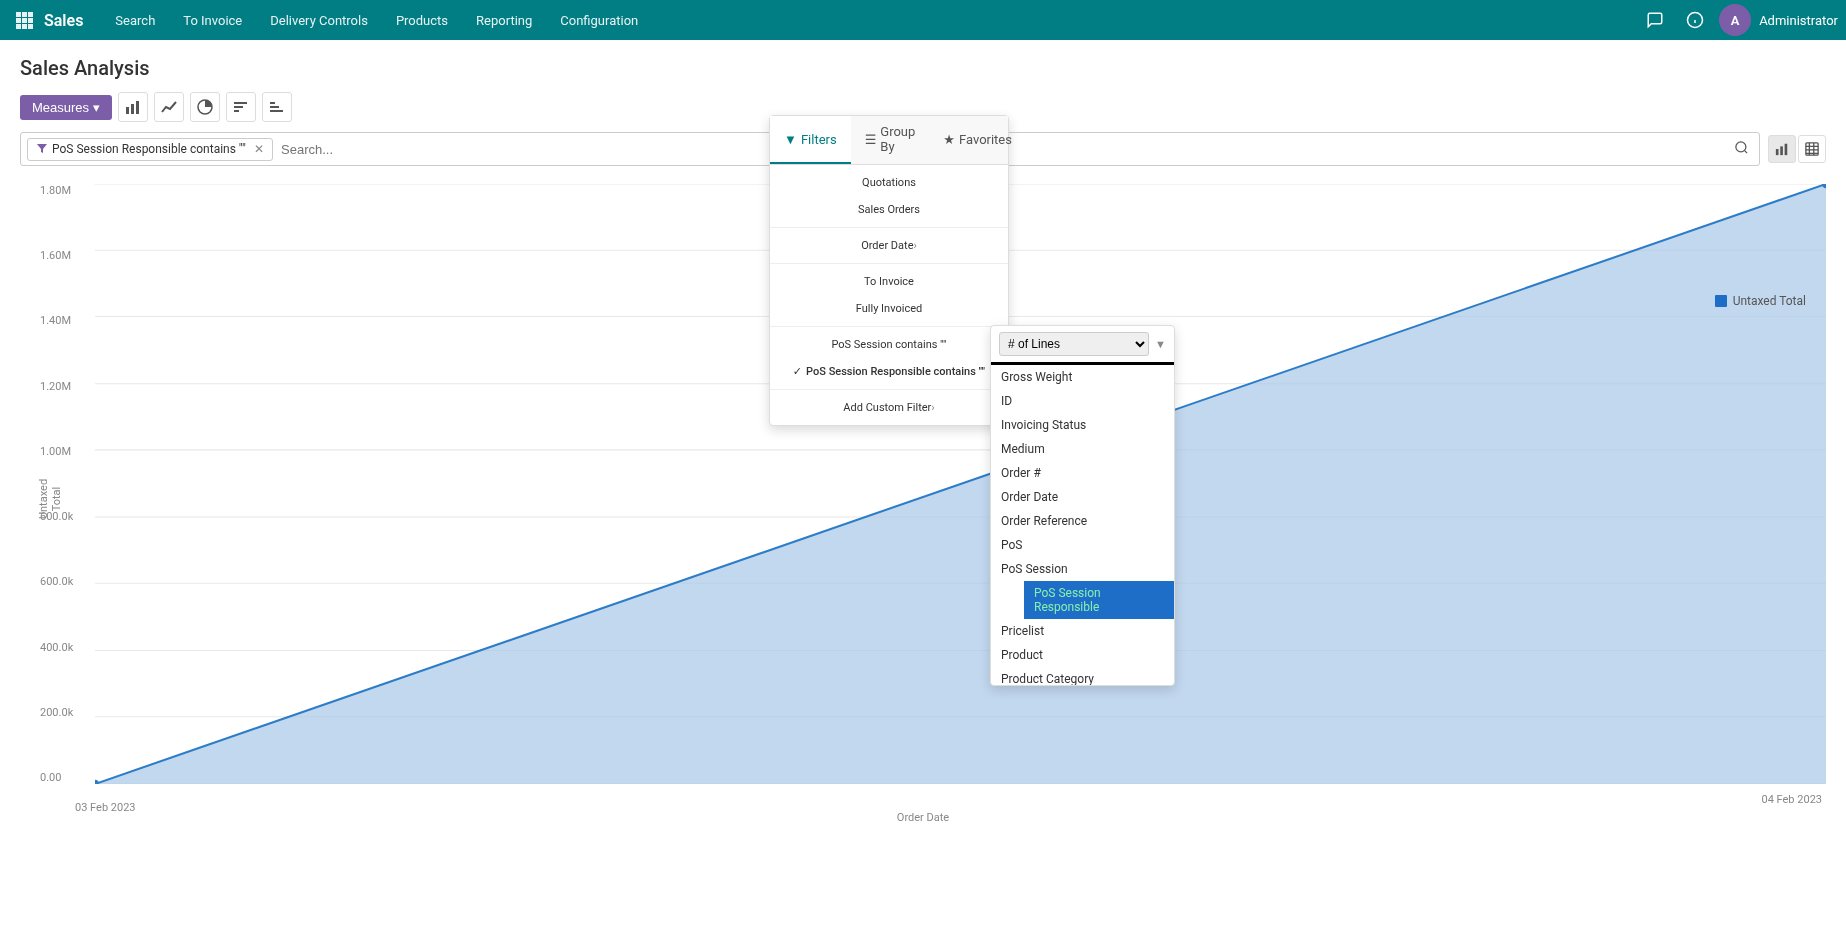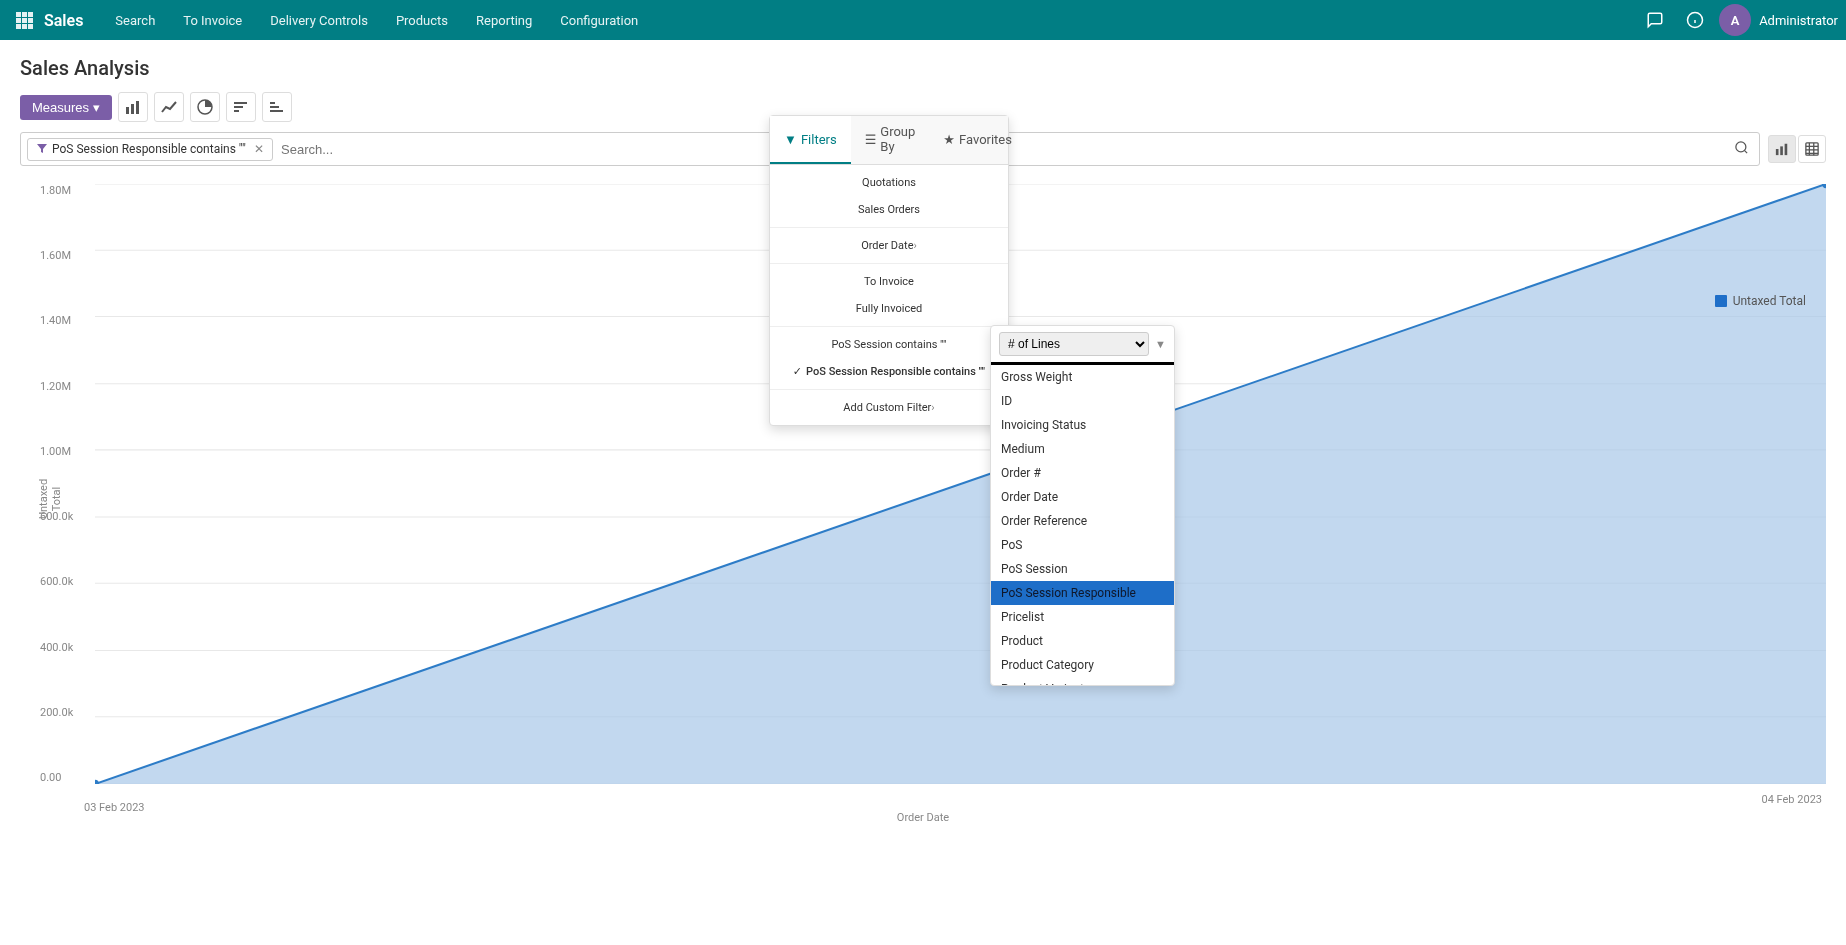--- a/index.html
+++ b/index.html
@@ -99,21 +99,21 @@
     }
     .custom-filter-select {
       flex: 1; border: 1px solid #ccc; border-radius: 3px; padding: 3px 4px; font-size: 12px; outline: none;
     }
     .custom-filter-list {
       max-height: 320px; overflow-y: auto; font-size: 12px;
     }
     .custom-filter-list-item {
       padding: 5px 10px; cursor: pointer; color: #333;
     }
-    .custom-filter-list-item.selected { background: #1e6ec8; color: #0f172a; }
+    .custom-filter-list-item.selected { background: #1e6ec8; color: #86efac; margin-left: 33px; }
 
     
     .chart-area {
       position: relative; height: 650px; margin-top: 8px;
     }
     .y-axis-labels {
       position: absolute; left: 0; top: 10px; bottom: 40px; width: 55px; display: flex; flex-direction: column; justify-content: space-between; padding-right: 6px;
     }
     .y-label { font-size: 11px; color: #888; }
     .chart-plot {
@@ -124,21 +124,21 @@
     
     .chart-legend {
       position: absolute; top: 120px; right: 20px; display: flex; align-items: center; gap: 6px; font-size: 12px; color: #555;
     }
     .legend-dot { width: 12px; height: 12px; border-radius: 1px; }
 
     
     .x-axis-label {
       position: absolute; bottom: 0; left: 50%; transform: translateX(-50%); font-size: 11px; color: #888;
     }
-    .x-left { position: absolute; bottom: 10px; left: 64px; font-size: 11px; color: #888; }
+    .x-left { position: absolute; bottom: 10px; left: 55px; font-size: 11px; color: #888; }
     .x-right { position: absolute; bottom: 18px; right: 4px; font-size: 11px; color: #888; }
 
     
     .custom-filter-list::-webkit-scrollbar { width: 6px; }
     .custom-filter-list::-webkit-scrollbar-track { background: #f1f1f1; }
     .custom-filter-list::-webkit-scrollbar-thumb { background: #ccc; border-radius: 3px; }
   </style>
 </head>
 <body>
 

